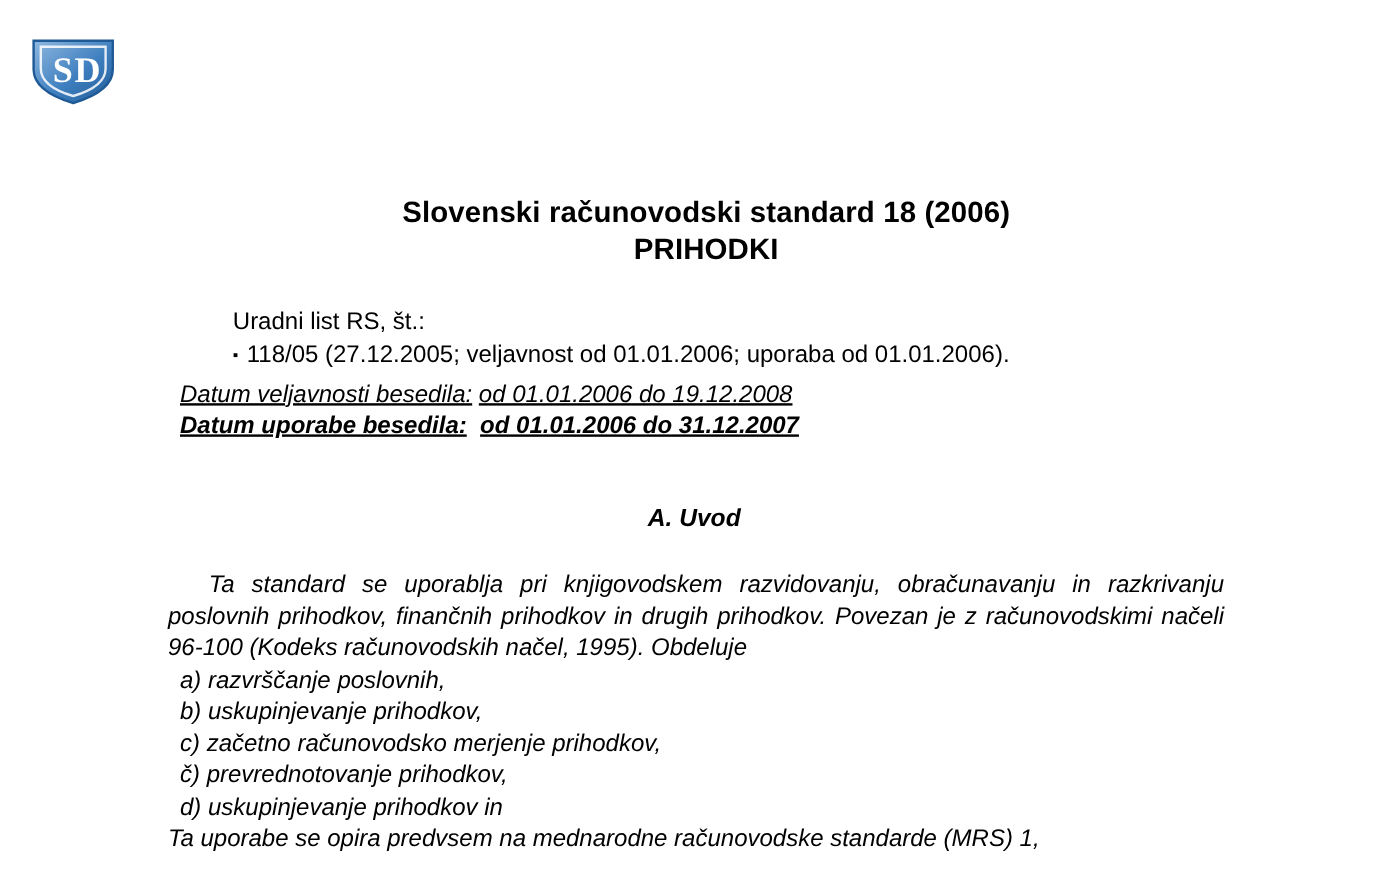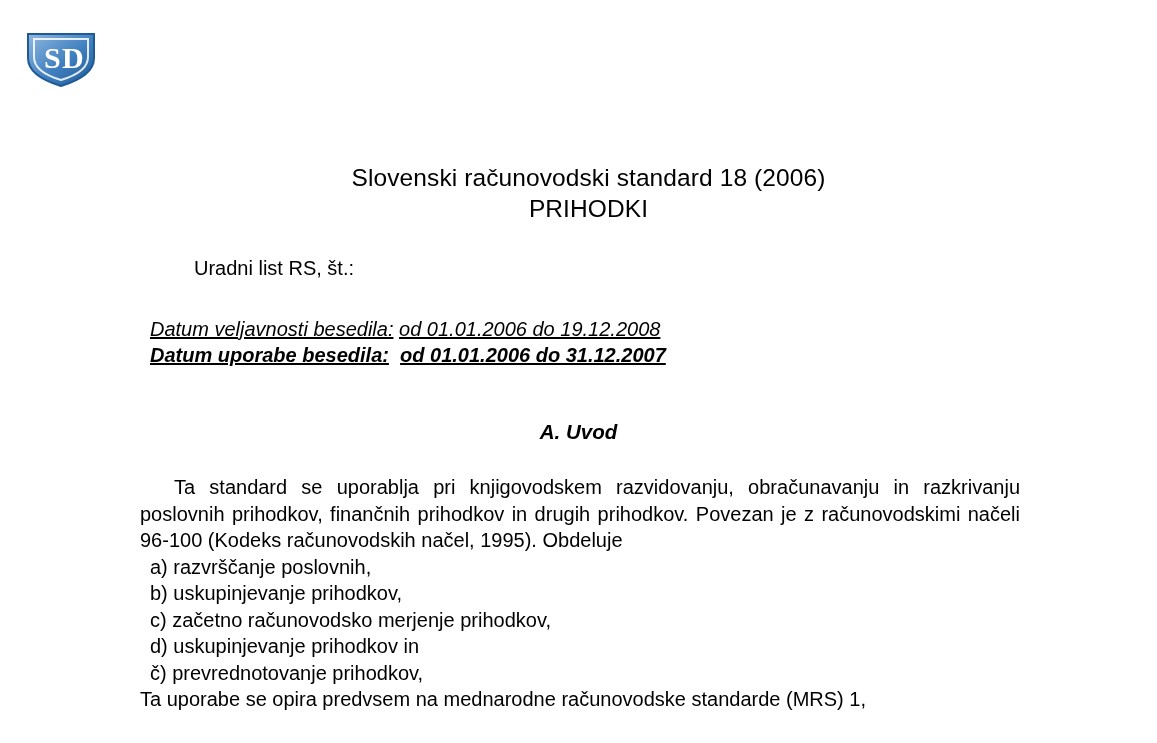--- a/index.html
+++ b/index.html
@@ -35,21 +35,21 @@
 
   .title-block {
     position: absolute;
     left: 0;
     top: 162px;
     width: 1157px;
     text-align: center;
   }
   .title-line {
     font-size: 24.5px;
-    font-weight: normal;
+    font-weight: bold;
     line-height: 31px;
     letter-spacing: 0.1px;
     margin-left: 20px;
   }
 
   .meta-block {
     position: absolute;
     left: 150px;
     top: 255px;
     width: 900px;
@@ -98,20 +98,21 @@
     font-size: 20.5px;
     font-weight: bold;
     font-style: italic;
   }
 
   .para-block {
     position: absolute;
     left: 140px;
     top: 474px;
     width: 880px;
+    font-style: italic;
   }
   .para-just {
     font-size: 20px;
     line-height: 26.5px;
     text-align: justify;
     text-indent: 34px;
   }
   .list-line {
     font-size: 20px;
     line-height: 26.5px;
@@ -143,32 +144,33 @@
 
 <div class="doc">
 
   <div class="title-block">
     <div class="title-line">Slovenski računovodski standard 18 (2006)</div>
     <div class="title-line">PRIHODKI</div>
   </div>
 
   <div class="meta-block">
     <div class="meta-line">Uradni list RS, št.:</div>
+    <div class="bullet-line"><span class="bullet-mark">▪</span><span>118/05 (27.12.2005; veljavnost od 01.01.2006; uporaba od 01.01.2006).</span></div>
   </div>
 
   <div class="dates-block">
     <div class="date-row"><span class="u">Datum veljavnosti besedila:</span><span> </span><span class="u">od 01.01.2006 do 19.12.2008</span></div>
     <div class="date-row bold"><span class="u">Datum uporabe besedila:</span><span>  </span><span class="u">od 01.01.2006 do 31.12.2007</span></div>
   </div>
 
   <div class="section-heading">A. Uvod</div>
 
   <div class="para-block">
     <div class="para-just">Ta standard se uporablja pri knjigovodskem razvidovanju, obračunavanju in razkrivanju poslovnih prihodkov, finančnih prihodkov in drugih prihodkov. Povezan je z računovodskimi načeli 96-100 (Kodeks računovodskih načel, 1995). Obdeluje</div>
     <div class="list-line">a) razvrščanje poslovnih,</div>
     <div class="list-line">b) uskupinjevanje prihodkov,</div>
     <div class="list-line">c) začetno računovodsko merjenje prihodkov,</div>
+    <div class="list-line">č) prevrednotovanje prihodkov,</div>
     <div class="list-line">d) uskupinjevanje prihodkov in</div>
-    <div class="list-line">č) prevrednotovanje prihodkov,</div>
     <div class="tail-line">Ta uporabe se opira predvsem na mednarodne računovodske standarde (MRS) 1,</div>
   </div>
 
 </div>
 
 </body></html>

